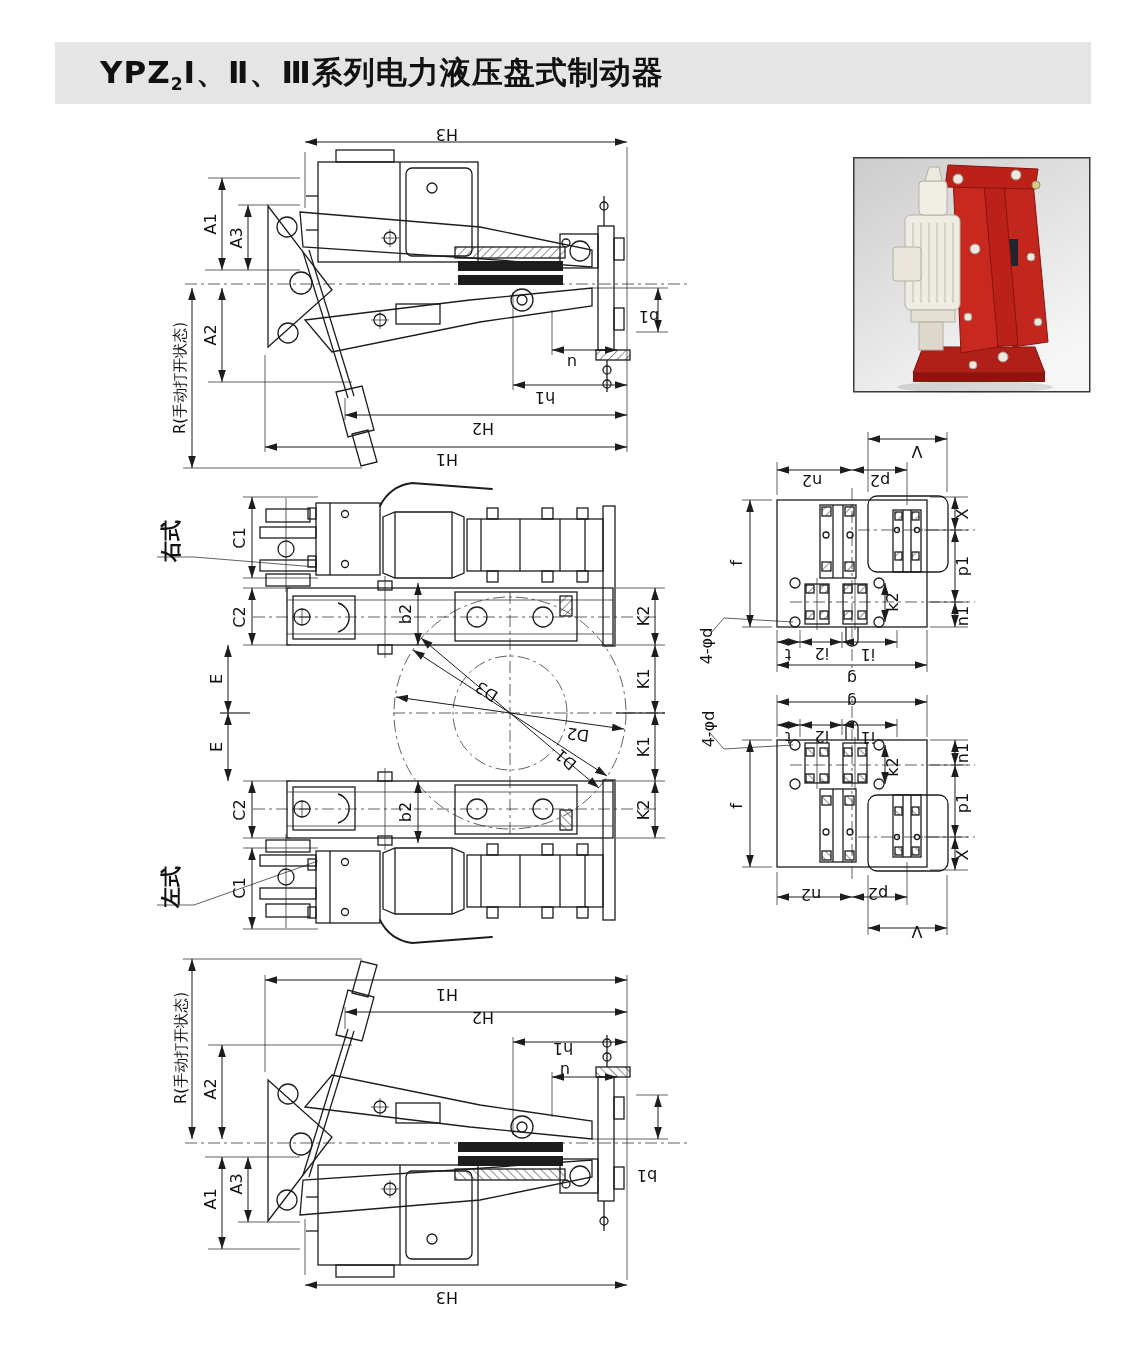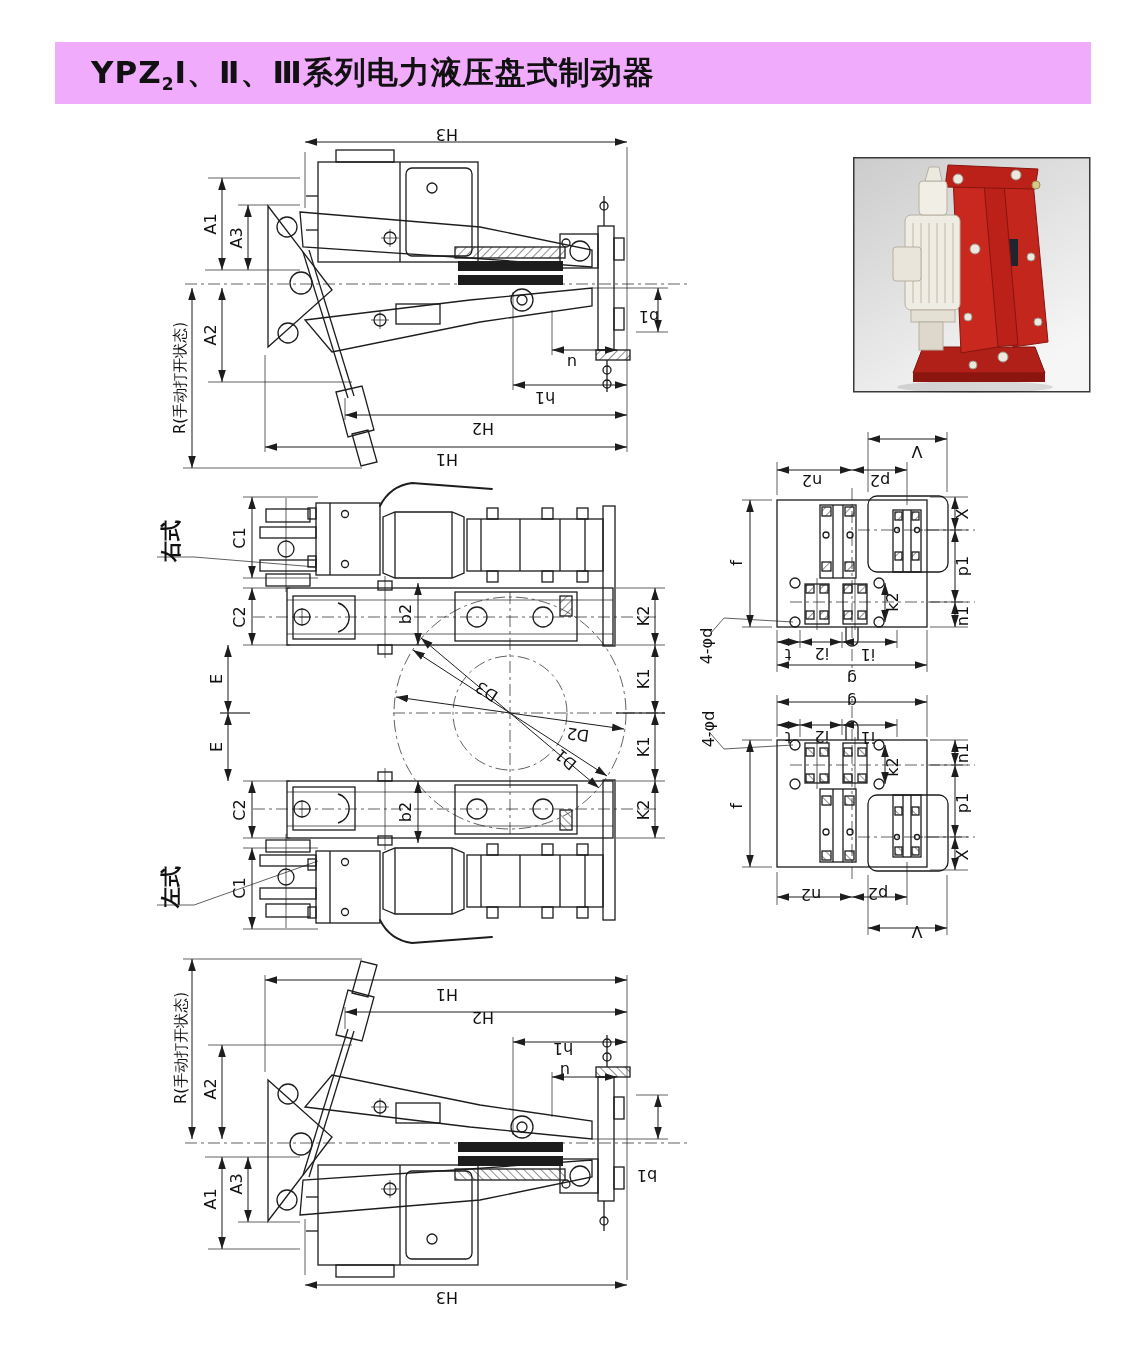--- a/index.html
+++ b/index.html
@@ -1,19 +1,19 @@
 <!DOCTYPE html>
 <html><head>
 <meta charset="utf-8">
 <style>
   html,body{margin:0;padding:0;background:#ffffff;}
   .page{position:relative;width:1145px;height:1355px;background:#ffffff;overflow:hidden;
         font-family:"Liberation Sans",sans-serif;color:#111;}
-  .title-bar{position:absolute;left:55px;top:42px;width:1036px;height:62px;background:#f0abfc;
-             display:flex;align-items:center;box-sizing:border-box;padding-left:36px;}
+  .title-bar{position:absolute;left:55px;top:42px;width:1036px;height:62px;background:#e5e5e5;
+             display:flex;align-items:center;box-sizing:border-box;padding-left:45px;}
   .title-text{font-size:31px;font-weight:bold;letter-spacing:1px;white-space:nowrap;
               font-family:"DejaVu Sans","Liberation Sans",sans-serif;}
   .title-text sub{font-size:0.55em;}
   svg.blueprint{position:absolute;left:0;top:0;}
   
   .lines line,.lines path,.lines rect,.lines circle{stroke:#1d1d1d;fill:none;stroke-width:1.3;}
   .lines .dim{stroke-width:1;marker-start:url(#arr);marker-end:url(#arr);}
   .lines .xl{stroke-width:0.7;}
   .lines .cl{stroke-width:0.7;stroke-dasharray:12 4 3 4;}
   .lines .hatch{fill:url(#hatch);}

